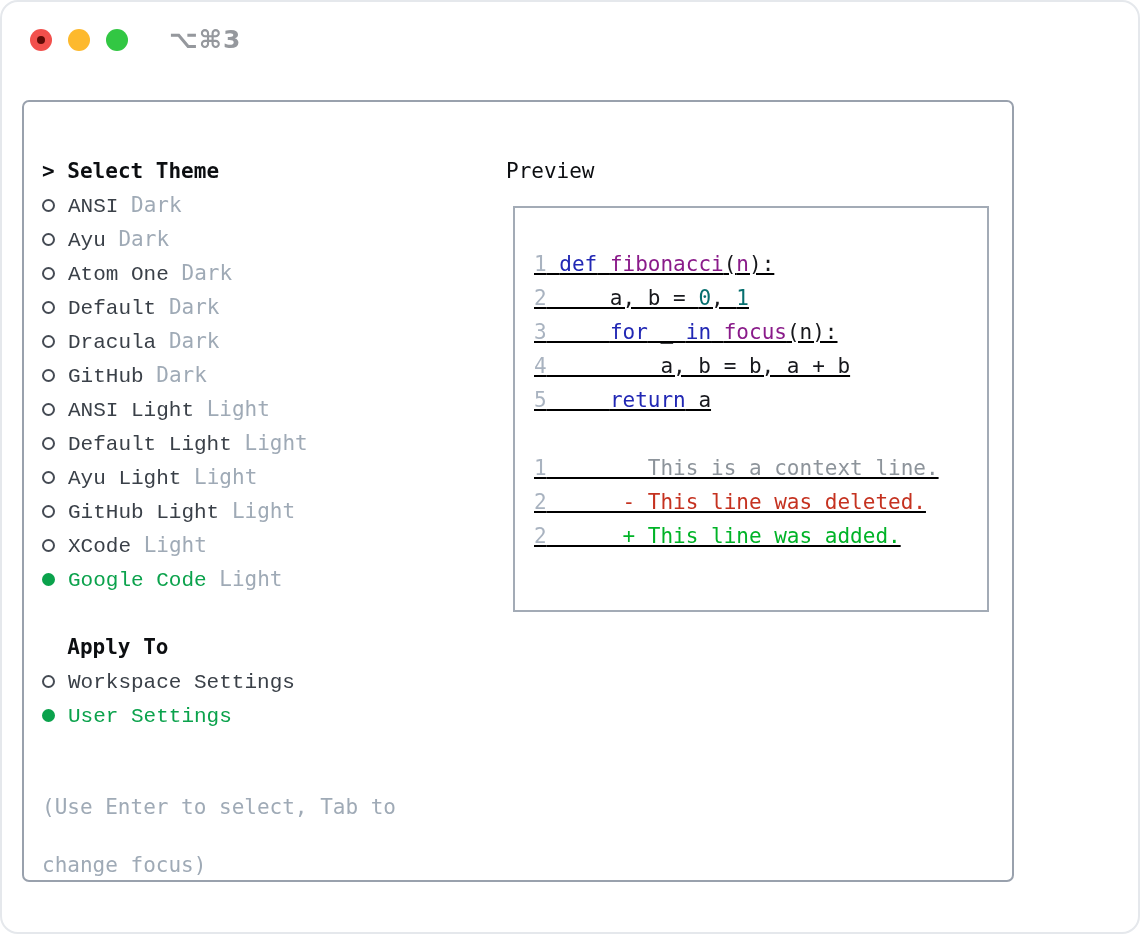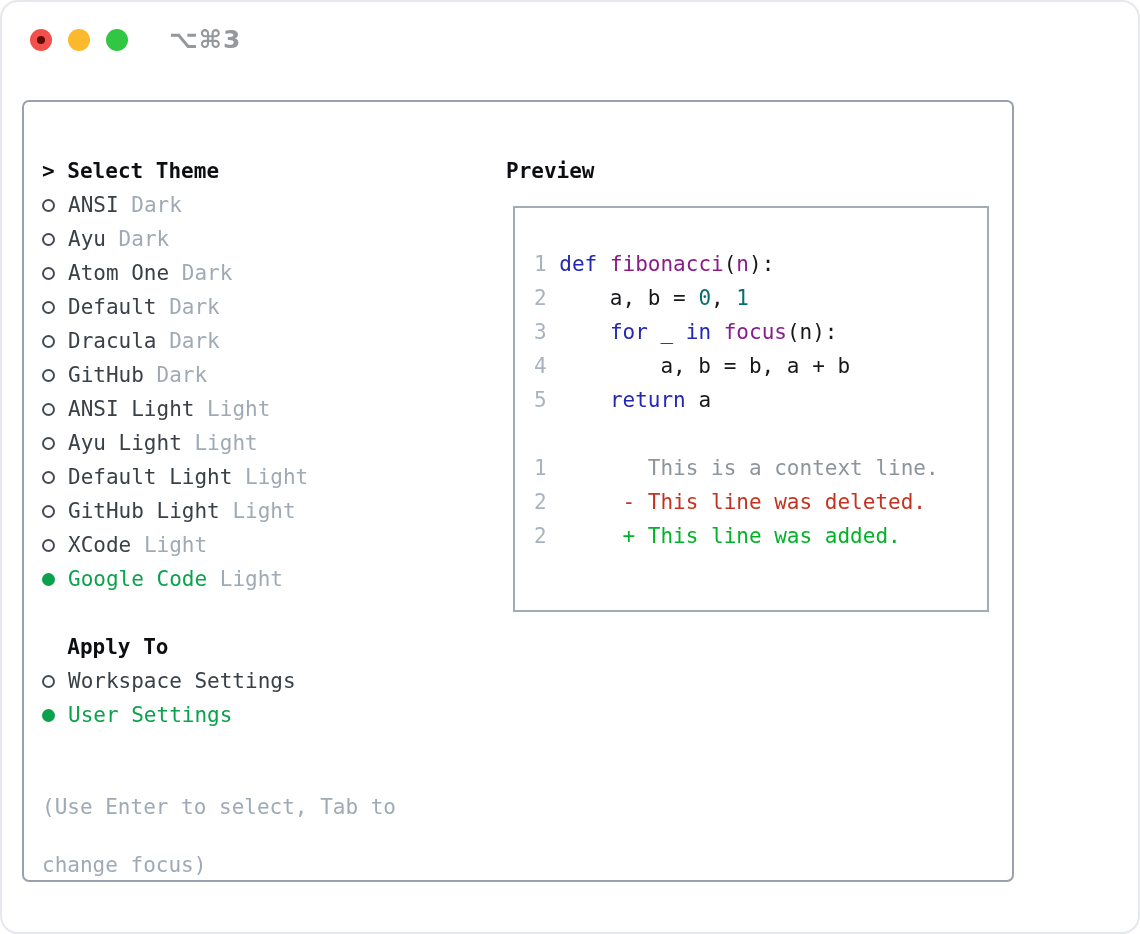--- a/index.html
+++ b/index.html
@@ -27,33 +27,33 @@
   
   .left-col{position:absolute;left:18px;top:52px;width:450px;font-size:21px;}
   .row{height:34px;line-height:34px;white-space:pre;}
   .hdr{color:var(--heading);font-weight:bold;}
   .prompt{color:var(--heading);font-weight:bold;}
   .ico{
     display:inline-block;width:13px;height:13px;box-sizing:border-box;border-radius:50%;
     border:2px solid var(--radio);margin-right:13px;position:relative;top:0px;
   }
   .ico.on{border-color:var(--ui_green);background:var(--ui_green);}
-  .nm{color:var(--item);}
+  .nm{color:var(--item);font-family:Liberation Mono, monospace;}
   .nm.sel{color:var(--ui_green);}
   .tag{color:var(--muted);}
   .hint{color:var(--muted);margin-top:24px;}
   .blank{height:34px;}
   
-  .preview-title{position:absolute;left:482px;top:52px;height:34px;line-height:34px;font-size:21px;font-weight:bold;color:var(--heading);}
+  .preview-title{position:absolute;left:482px;top:52px;height:34px;line-height:34px;font-size:21px;font-weight:normal;color:var(--heading);}
   .preview-box{
     position:absolute;left:489px;top:104px;width:476px;height:406px;box-sizing:border-box;
     border:2px solid var(--border_preview);background:#ffffff;
   }
   .code{position:absolute;left:19px;top:39px;font-size:21px;}
-  .cl{height:34px;line-height:34px;white-space:pre;}
+  .cl{height:34px;line-height:34px;white-space:pre;text-decoration:underline;}
   .ln{color:var(--ln);}
   .kw{color:var(--kw);}
   .fn{color:var(--fn);}
   .lit{color:var(--lit);}
   .pln{color:var(--pln);}
   .ctx{color:var(--ctx);}
   .del{color:var(--del);}
   .add{color:var(--add);}
 </style>
 </head>
@@ -73,22 +73,22 @@
     <div class="left-col">
       <div class="row"><span class="prompt">&gt;</span><span> </span><span class="hdr">Select Theme</span></div>
       <div>
           <div class="row"><span class="ico"></span><span class="nm">ANSI</span> <span class="tag">Dark</span></div>
           <div class="row"><span class="ico"></span><span class="nm">Ayu</span> <span class="tag">Dark</span></div>
           <div class="row"><span class="ico"></span><span class="nm">Atom One</span> <span class="tag">Dark</span></div>
           <div class="row"><span class="ico"></span><span class="nm">Default</span> <span class="tag">Dark</span></div>
           <div class="row"><span class="ico"></span><span class="nm">Dracula</span> <span class="tag">Dark</span></div>
           <div class="row"><span class="ico"></span><span class="nm">GitHub</span> <span class="tag">Dark</span></div>
           <div class="row"><span class="ico"></span><span class="nm">ANSI Light</span> <span class="tag">Light</span></div>
+          <div class="row"><span class="ico"></span><span class="nm">Default Light</span> <span class="tag">Light</span></div>
           <div class="row"><span class="ico"></span><span class="nm">Ayu Light</span> <span class="tag">Light</span></div>
-          <div class="row"><span class="ico"></span><span class="nm">Default Light</span> <span class="tag">Light</span></div>
           <div class="row"><span class="ico"></span><span class="nm">GitHub Light</span> <span class="tag">Light</span></div>
           <div class="row"><span class="ico"></span><span class="nm">XCode</span> <span class="tag">Light</span></div>
           <div class="row"><span class="ico on"></span><span class="nm sel">Google Code</span> <span class="tag">Light</span></div>
         </div>
       <div class="blank"></div>
       <div class="row"><span>  </span><span class="hdr">Apply To</span></div>
       <div>
           <div class="row"><span class="ico"></span><span class="nm">Workspace Settings</span></div>
           <div class="row"><span class="ico on"></span><span class="nm sel">User Settings</span></div>
         </div>

